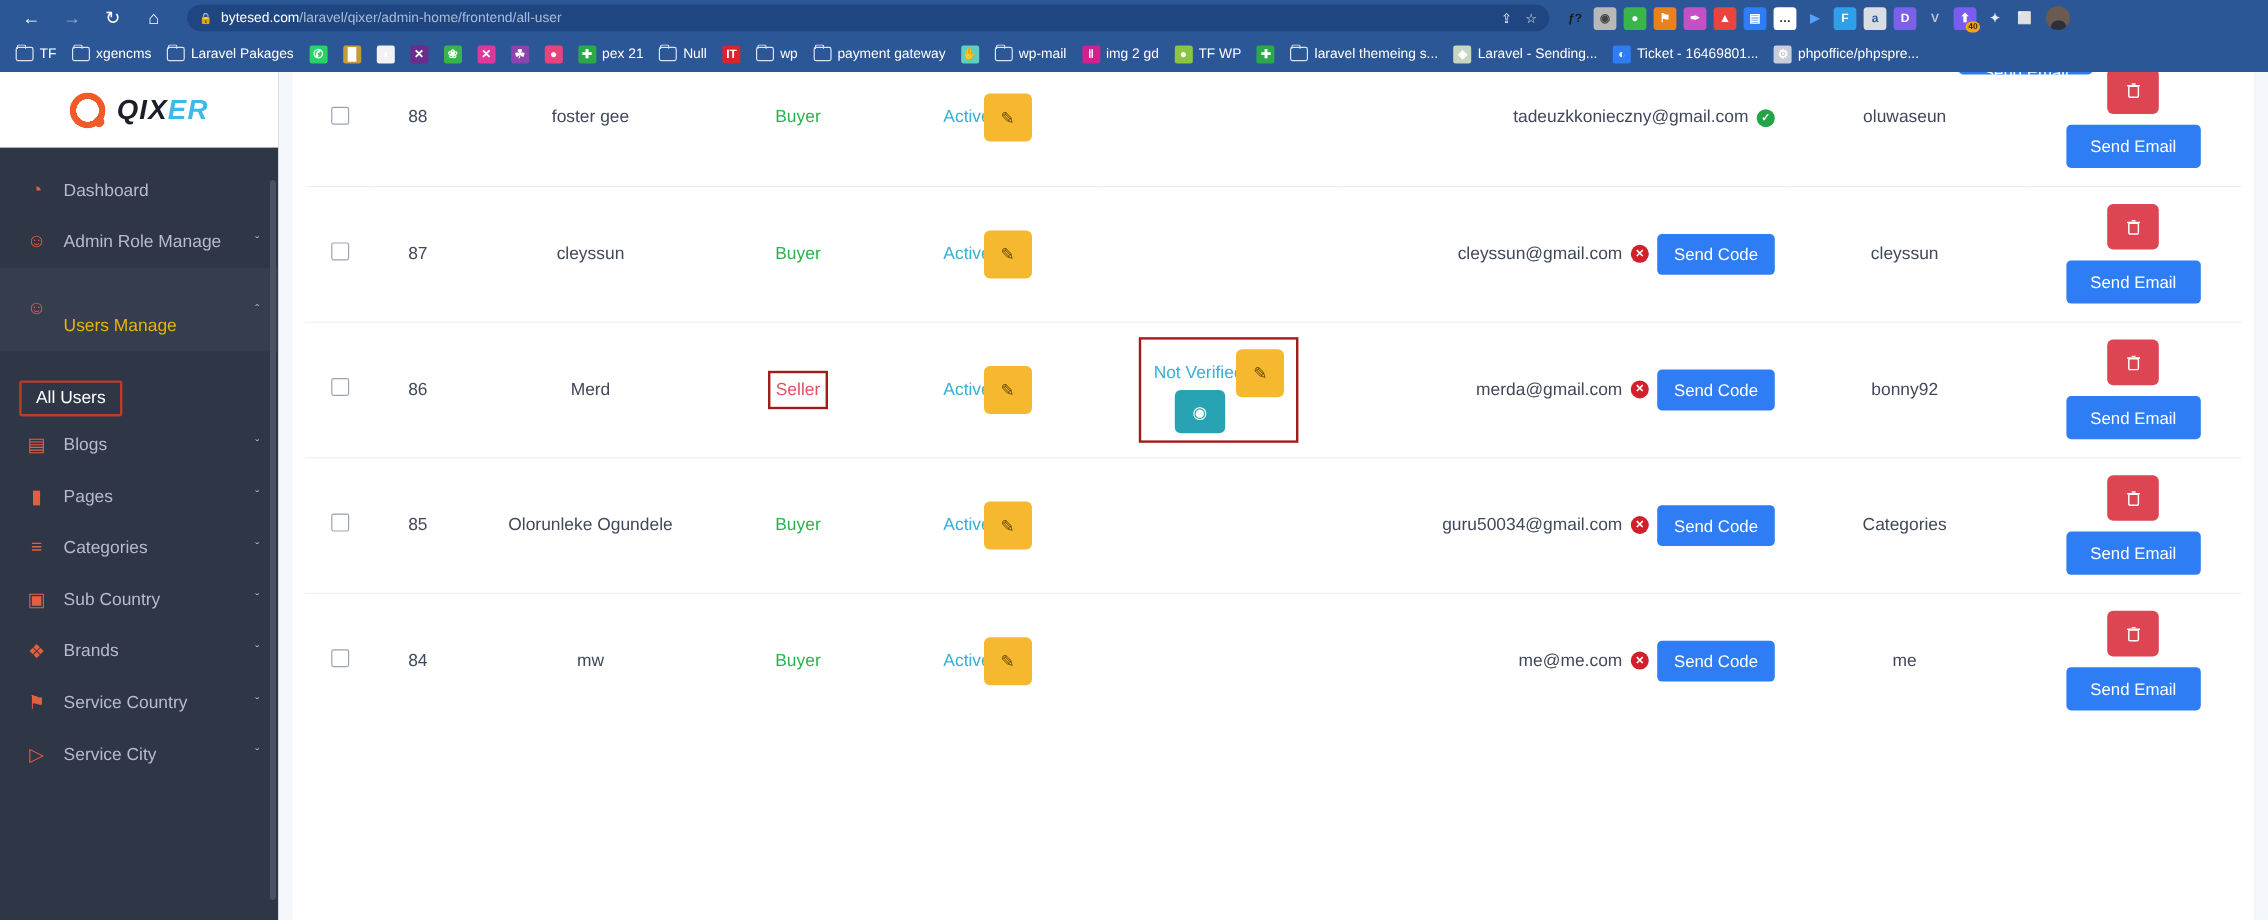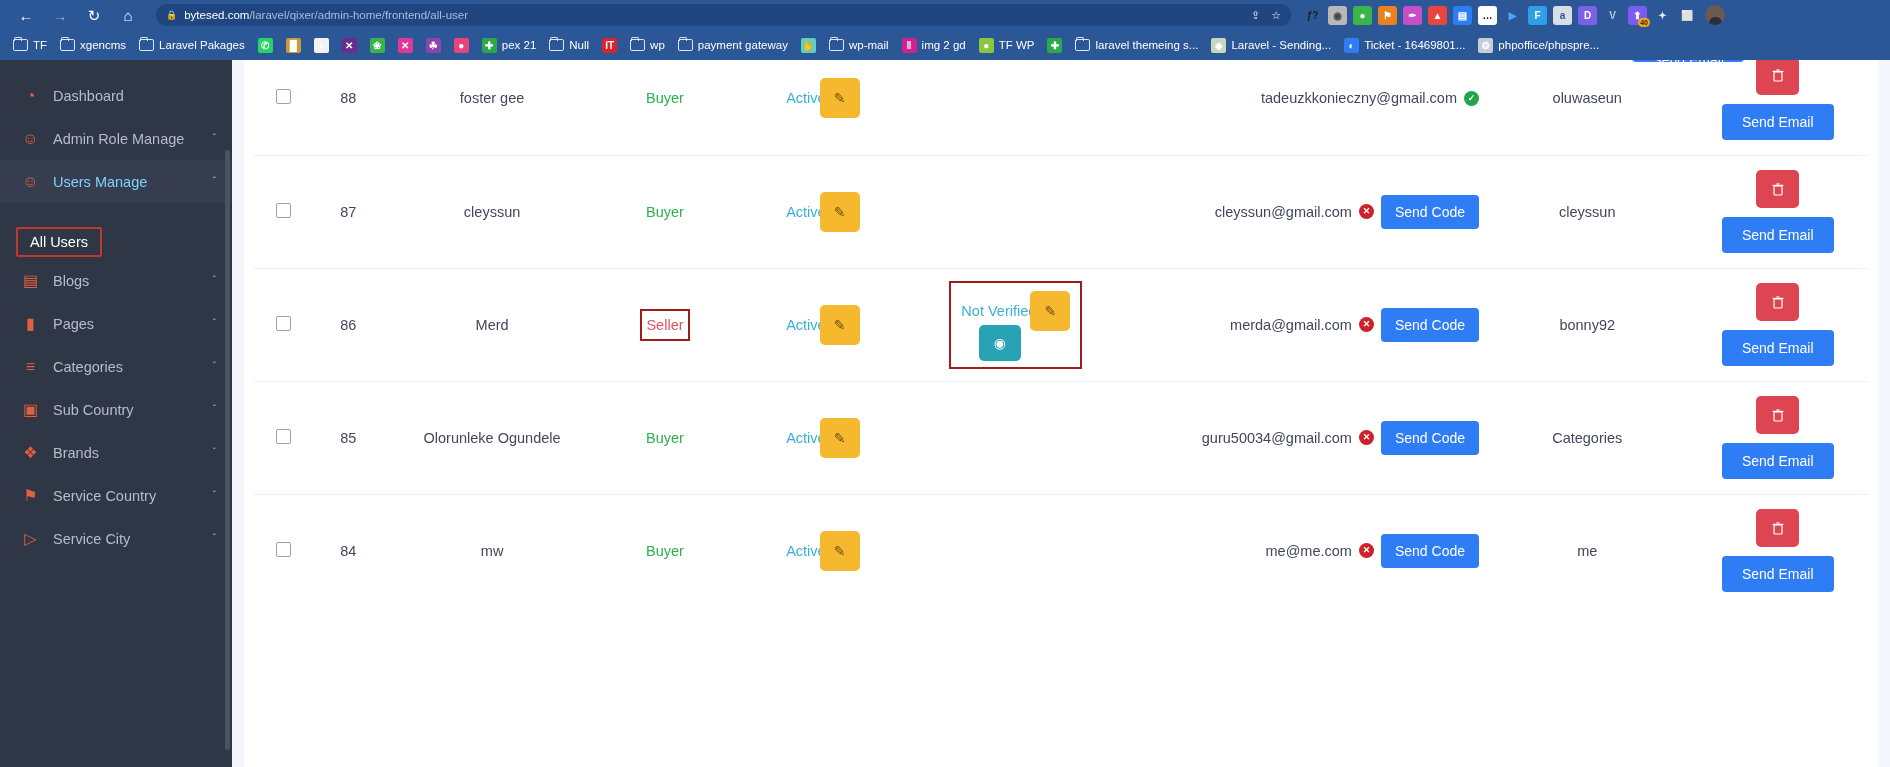--- a/index.html
+++ b/index.html
@@ -109,21 +109,21 @@
     display: flex; align-items: center; gap: 14px;
     padding: 13px 16px 13px 22px; cursor: pointer; position: relative;
   }
   .nav-item .ico {
     width: 17px; height: 17px; flex: 0 0 17px; color: #e2603f;
     display: flex; align-items: center; justify-content: center;
   }
   .nav-item .lbl { font-size: 14.5px; color: #b6bcc9; flex: 1; white-space: nowrap; }
   .nav-item .chev { color: #b6bcc9; font-size: 10px; }
   .nav-item.active { background: #353d4e; }
-  .nav-item.active .lbl { color: #7dd3fc; }
+  .nav-item.active .lbl { color: #eab308; margin-top: 28px; }
   .sub-item {
     padding: 7px 16px 7px 48px; cursor: pointer;
     font-size: 14px; color: #b6bcc9;
   }
   .sub-item.current {
     color: #ffffff; border: 2px solid #c0392b;
     display: inline-block; margin-left: 16px; padding: 5px 12px;
     border-radius: 2px; font-size: 14.5px; margin-top: 20px;
   }
   .sb-scroll {
@@ -347,20 +347,27 @@
       <div class="bm">
         <div class="bm-ico" style="background: rgb(200, 205, 216);">⚙</div>
         <span class="bm-label">phpoffice/phpspre...</span>
       </div>
     </div>
 </div>
 
 <div class="page">
 
   <div class="sidebar">
+    <div class="brand">
+      <div class="brand-mark">
+        <div class="ring"></div>
+          <div class="dot"></div>
+      </div>
+      <div class="brand-text"><span class="a">QIX</span><span class="b">ER</span></div>
+    </div>
     <div class="nav" id="nav-root">
         <div class="nav-item">
           <span class="ico">◔</span>
           <span class="lbl">Dashboard</span>
         </div>
         <div class="nav-item">
           <span class="ico">☺</span>
           <span class="lbl">Admin Role Manage</span>
           <span class="chev">ˇ</span>
         </div>

